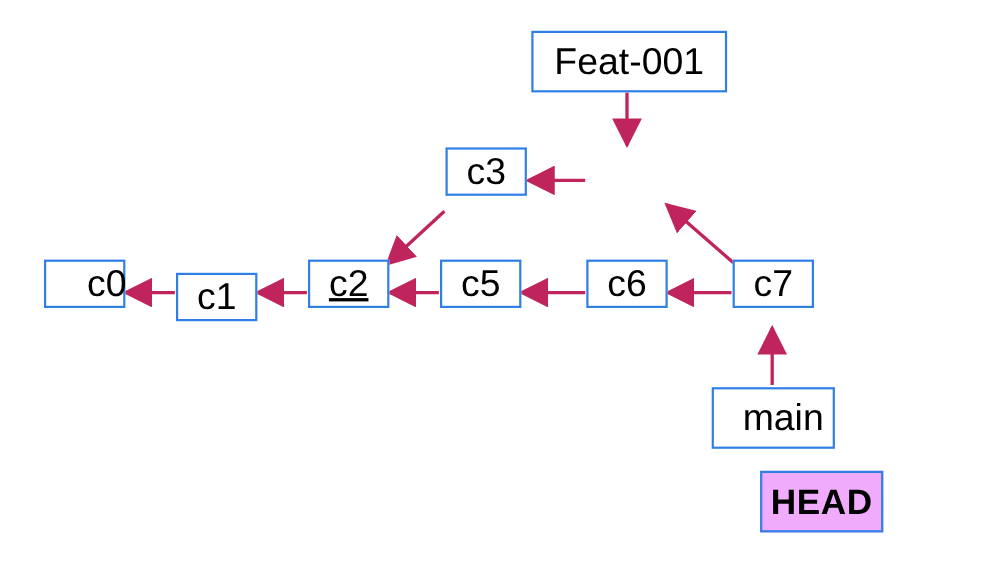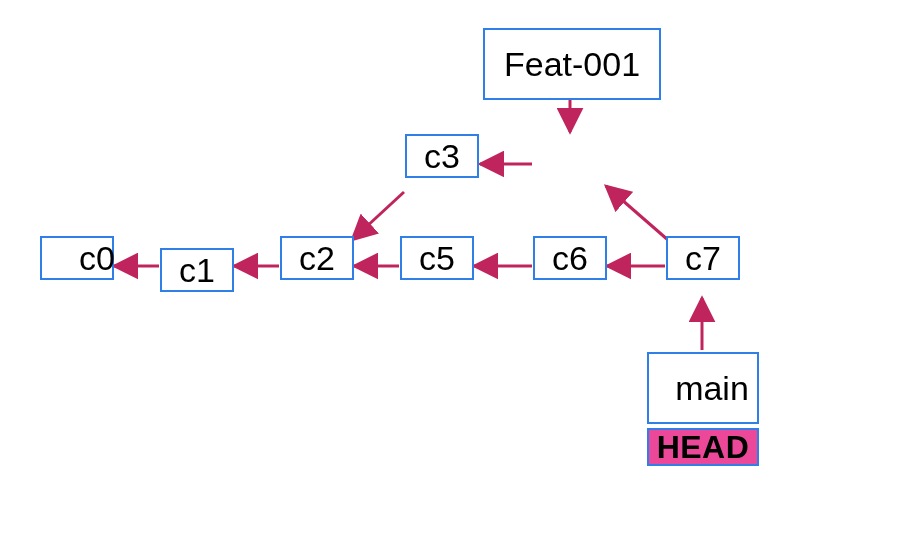--- a/index.html
+++ b/index.html
@@ -34,29 +34,30 @@
     font-size: 34px;
     color: #000;
     line-height: 1;
     padding: 0 6px;
   }
   .commit {
     width: 74px;
     height: 44px;
   }
   .branch {
-    height: 72px;
+    height: 56px;
     font-size: 34px;
   }
   .head {
-    background: #ec4899;
+    background: #f0abfc;
     font-weight: 800;
     font-size: 32px;
-    height: 38px;
+    height: 56px;
     letter-spacing: 0.5px;
+    margin-left: 44px;
   }
 </style>
 </head>
 <body>
 <div class="stage">
 
 <svg class="arrows">
   <defs>
     <marker id="ah" viewBox="0 0 10 10" refX="9" refY="5" markerWidth="9" markerHeight="9" orient="auto-start-reverse">
       <path d="M 0 0 L 10 5 L 0 10 z" fill="#c0245c"></path>
@@ -83,21 +84,21 @@
 
   <line x1="702" y1="350" x2="702" y2="298" stroke="#c0245c" stroke-width="3" marker-end="url(#ah)"></line>
 </svg>
 
 <div class="box commit" style="left:40px; top:236px;padding-left:46px;">
       <span>c0</span>
     </div>
 <div class="box commit" style="left:160px; top:248px;">
       <span>c1</span>
     </div>
-<div class="box commit" style="left:280px; top:236px;">
+<div class="box commit" style="left:280px; top:236px;text-decoration:underline;">
       <span>c2</span>
     </div>
 <div class="box commit" style="left:400px; top:236px;">
       <span>c5</span>
     </div>
 <div class="box commit" style="left:533px; top:236px;">
       <span>c6</span>
     </div>
 <div class="box commit" style="left:666px; top:236px;">
       <span>c7</span>

